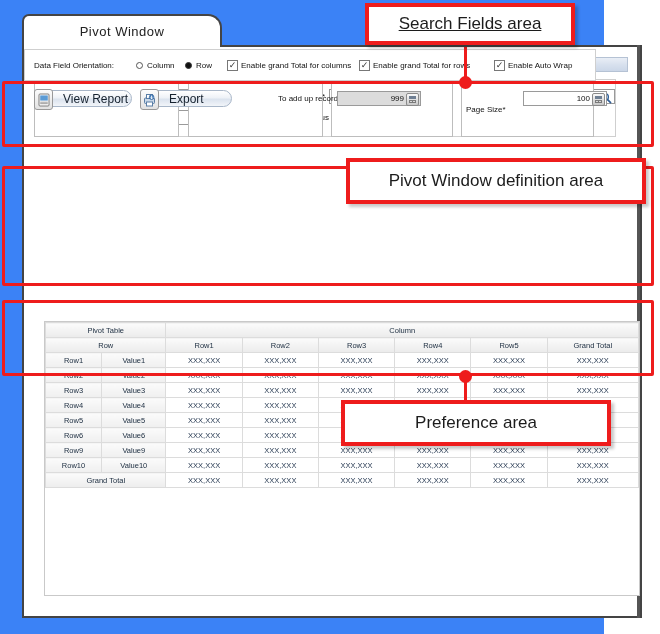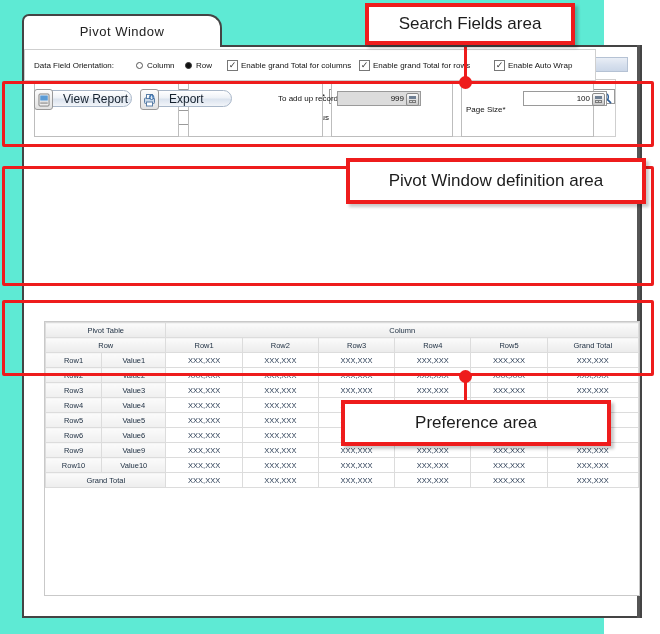--- a/index.html
+++ b/index.html
@@ -3,21 +3,21 @@
 <meta charset="utf-8">
 <style>
   * { box-sizing: border-box; }
   html, body {
     margin: 0; padding: 0;
     width: 660px; height: 634px;
     background: #ffffff;
     font-family: "Liberation Sans", sans-serif;
     overflow: hidden;
   }
-  #root { position: relative; width: 604px; height: 634px; background:#5eead4; }
+  #root { position: relative; width: 604px; height: 634px; background:#3b82f6; }
 
   
   .win-tab {
     position: absolute; left: 22px; top: 14px; width: 200px; height: 33px;
     border: 2px solid #444; border-bottom: none;
     border-radius: 7px 14px 0 0;
     background: #fff;
     display: flex; align-items: center; justify-content: center;
     font-size: 13px; color: #222; letter-spacing: .5px;
     z-index: 4;
@@ -454,21 +454,21 @@
               <td class="val">XXX,XXX</td>
             </tr>
           </tbody>
       </table>
     </div>
   </div>
 
   <div class="ann-rect" style="left:2px;top:81px;width:652px;height:66px;"></div>
   <div class="ann-line" style="left:464px;top:47px;width:3px;height:36px;"></div>
   <div class="ann-dot" style="left:459px;top:76px;"></div>
-  <div class="ann-box" style="left:365px;top:3px;width:210px;height:42px;font-size:17px;">
+  <div class="ann-box" style="left:365px;top:3px;width:210px;height:42px;font-size:17px;text-decoration:underline;">
     <span>Search Fields area</span>
   </div>
 
   <div class="ann-rect" style="left:2px;top:166px;width:652px;height:120px;"></div>
   <div class="ann-box" style="left:346px;top:158px;width:300px;height:46px;font-size:17px;">
     <span>Pivot Window definition area</span>
   </div>
 
   <div class="ann-rect" style="left:2px;top:300px;width:652px;height:76px;"></div>
   <div class="ann-line" style="left:464px;top:374px;width:3px;height:28px;"></div>

